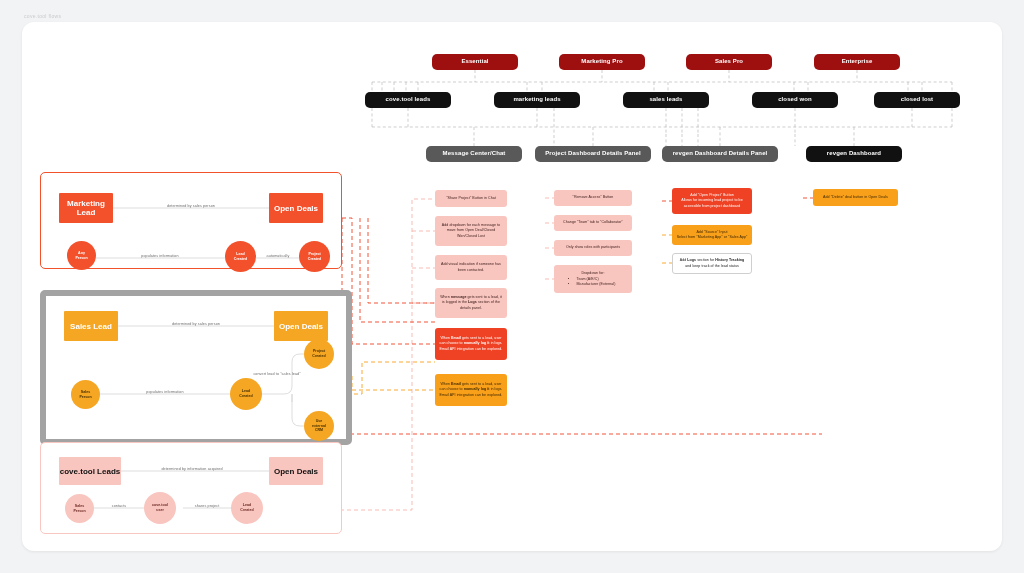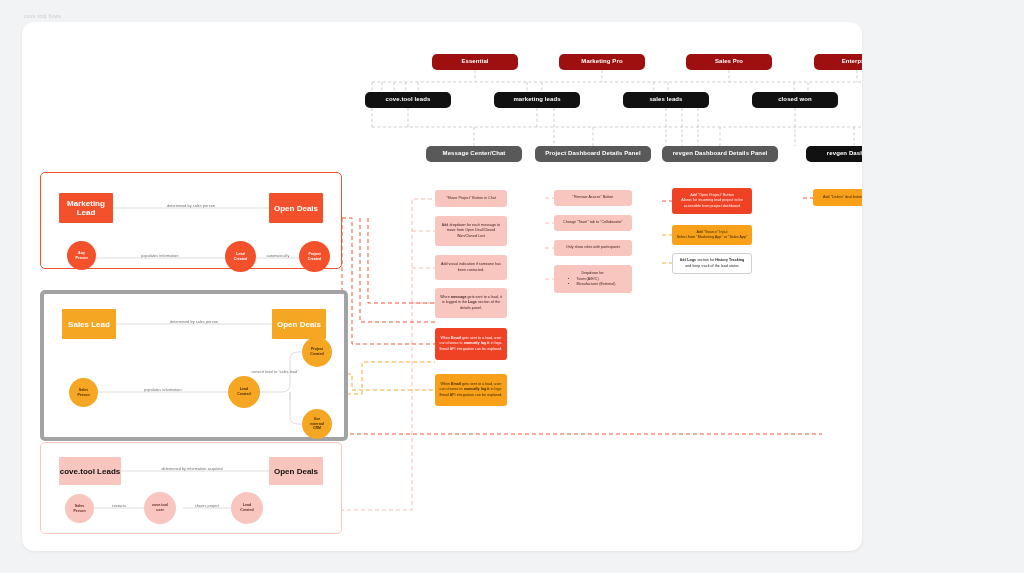--- a/index.html
+++ b/index.html
@@ -11,21 +11,21 @@
   #app{position:relative;width:1024px;height:573px;}
 
   .browser-label{
     position:absolute;left:24px;top:13px;
     font-size:5px;color:#c9cbcd;letter-spacing:.3px;
     white-space:nowrap;
   }
 
   .canvas{
     position:absolute;left:22px;top:22px;
-    width:840px;height:529px;
+    width:980px;height:529px;
     background:#ffffff;border-radius:12px;
     box-shadow:0 1px 3px rgba(0,0,0,.07);
     overflow:hidden;
   }
 
   svg.wires{position:absolute;left:0;top:0;width:980px;height:529px;pointer-events:none;}
 
   
   .node{
     position:absolute;display:flex;align-items:center;justify-content:center;
@@ -35,21 +35,21 @@
   }
   .node.tier{background:#9e1010;color:#fff;border-radius:5px;}
   .node.dark{background:#111111;color:#fff;border-radius:5px;}
   .node.gray{background:#595959;color:#fff;border-radius:5px;}
 
   
   .panel{
     position:absolute;background:#fff;border-radius:5px;
   }
   .panel.marketing{border:1px solid #f2512c;}
-  .panel.sales{border:4px solid #a3a3a3;text-decoration:underline;}
+  .panel.sales{border:6px solid #a3a3a3;text-decoration:underline;}
   .panel.cove{border:1px solid #f9c7c1;}
 
   .blockbox{
     position:absolute;display:flex;align-items:center;justify-content:center;
     text-align:center;font-size:8px;font-weight:bold;color:#fff;
     border-radius:1px;
   }
   .blockbox.c-marketing{background:#f2512c;}
   .blockbox.c-sales{background:#f5a623;}
   .blockbox.c-cove{background:#f9c5bf;color:#111;}

